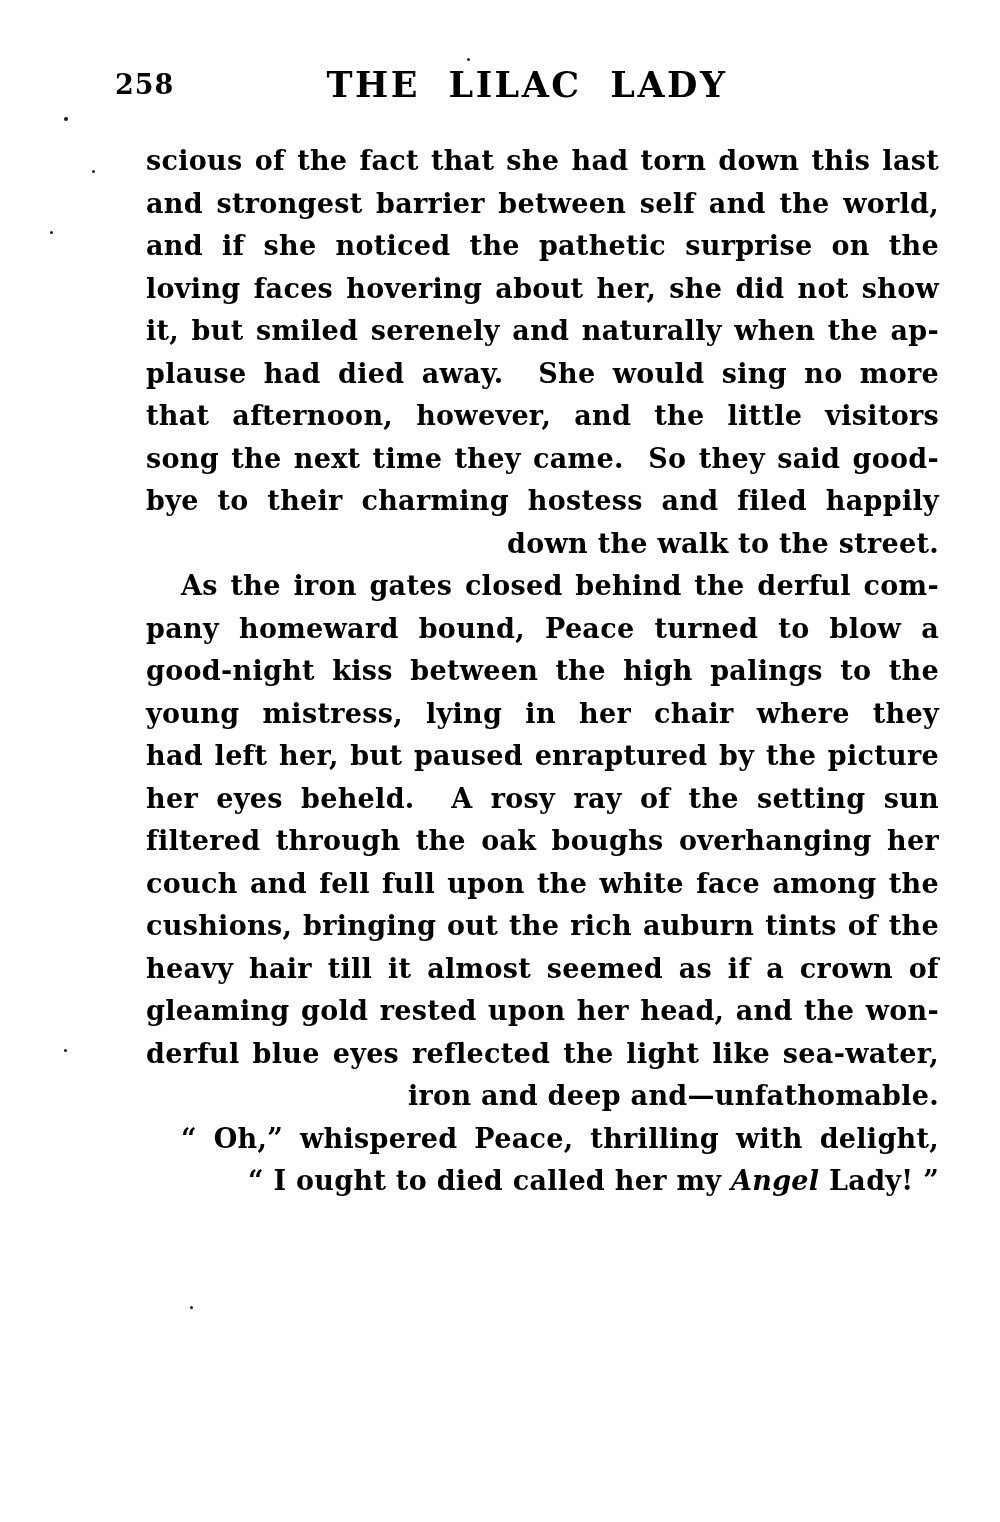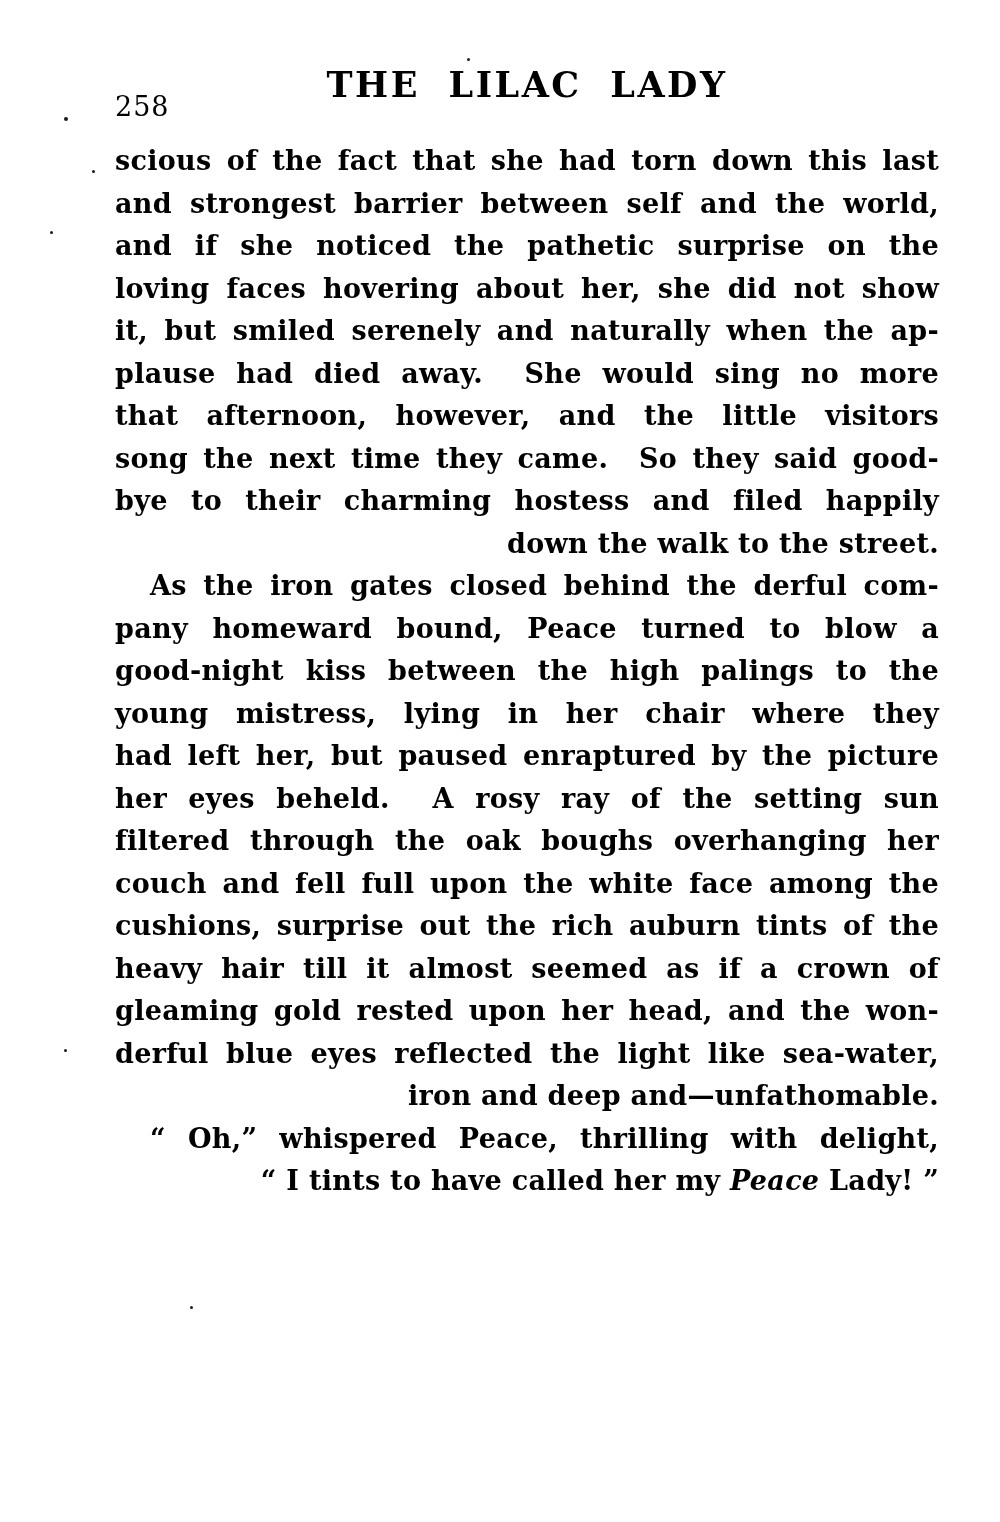--- a/index.html
+++ b/index.html
@@ -22,23 +22,22 @@
     left: 115px;
     width: 824px;
     height: 34px;
     line-height: 34px;
   }
   .page-number {
     position: absolute;
     left: 0;
     top: 0;
     font-size: 27px;
-    font-weight: 400;
+    font-weight: 700;
     letter-spacing: 1px;
-    margin-top: 22px;
   }
   .header-title {
     position: absolute;
     left: 0;
     right: 0;
     top: 0;
     text-align: center;
     font-size: 35px;
     font-weight: 700;
     letter-spacing: 2.5px;
@@ -56,20 +55,21 @@
     font-size: 27px;
     font-weight: 700;
     letter-spacing: 0.3px;
     text-align: right;
     white-space: nowrap;
   }
   .line.just {
     white-space: normal;
     text-align: justify;
     text-align-last: justify;
+    margin-left: 31px;
   }
   .line.indent span:first-child {
     padding-left: 35px;
   }
   .line .italic {
     font-style: italic;
   }
   .speck {
     position: absolute;
     background: #1a1a1a;
@@ -98,27 +98,27 @@
       <div class="line just"><span>bye to their charming hostess and filed happily</span></div>
       <div class="line"><span>down the walk to the street.</span></div>
       <div class="line just indent"><span>As the iron gates closed behind the derful com-</span></div>
       <div class="line just"><span>pany homeward bound, Peace turned to blow a</span></div>
       <div class="line just"><span>good-night kiss between the high palings to the</span></div>
       <div class="line just"><span>young mistress, lying in her chair where they</span></div>
       <div class="line just"><span>had left her, but paused enraptured by the picture</span></div>
       <div class="line just"><span>her eyes beheld. &nbsp;A rosy ray of the setting sun</span></div>
       <div class="line just"><span>filtered through the oak boughs overhanging her</span></div>
       <div class="line just"><span>couch and fell full upon the white face among the</span></div>
-      <div class="line just"><span>cushions, surprise out the rich auburn tints of the</span></div>
+      <div class="line just"><span>cushions, bringing out the rich auburn tints of the</span></div>
       <div class="line just"><span>heavy hair till it almost seemed as if a crown of</span></div>
       <div class="line just"><span>gleaming gold rested upon her head, and the won-</span></div>
       <div class="line just"><span>derful blue eyes reflected the light like sea-water,</span></div>
       <div class="line"><span>iron and deep and—unfathomable.</span></div>
       <div class="line just indent"><span>“ Oh,” whispered Peace, thrilling with delight,</span></div>
-      <div class="line"><span>“ I tints to have called her my </span><span class="italic">Peace</span><span> Lady! ”</span></div>
+      <div class="line"><span>“ I ought to died called her my </span><span class="italic">Angel</span><span> Lady! ”</span></div>
     </div>
 
   <div class="speck" style="left:64px;  top:117px;  width:4px; height:4px;"></div>
   <div class="speck" style="left:467px; top:58px;   width:3px; height:3px;"></div>
   <div class="speck" style="left:92px;  top:170px;  width:3px; height:3px;"></div>
   <div class="speck" style="left:50px;  top:231px;  width:3px; height:3px;"></div>
   <div class="speck" style="left:64px;  top:1049px; width:3px; height:3px;"></div>
   <div class="speck" style="left:190px; top:1306px; width:3px; height:3px;"></div>
 </div>
 

